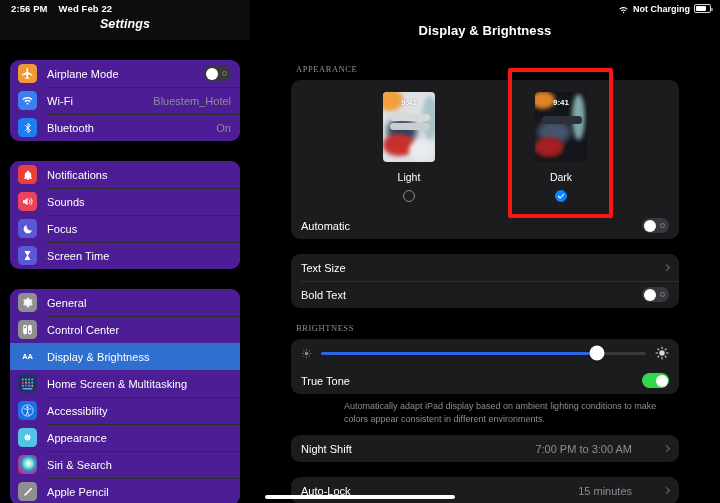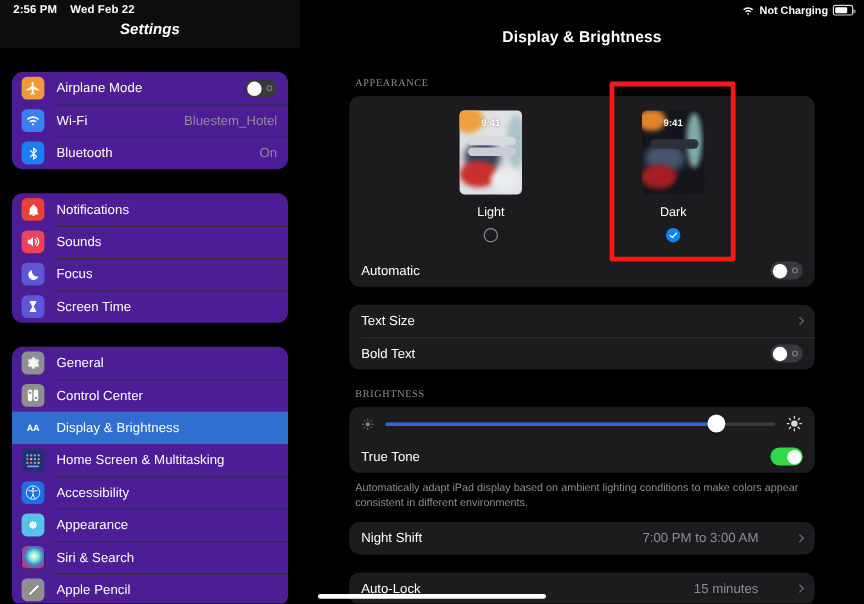--- a/index.html
+++ b/index.html
@@ -250,20 +250,21 @@
     position:absolute; top:50%;
     width:15px; height:15px; border-radius:50%;
     background:#fff;
     transform:translate(-50%,-50%);
     box-shadow:0 1px 2px rgba(0,0,0,.5);
   }
   .footnote {
     font-size:9px; color:#8e8e93;
     line-height:1.45;
     padding:6px 5px 0 5px;
+    margin-left:48px;
   }
 
   .gap { height:15px; }
 
   
   .annotation {
     position:absolute;
     border:4px solid #f81818;
     border-radius:2px;
     pointer-events:none;

